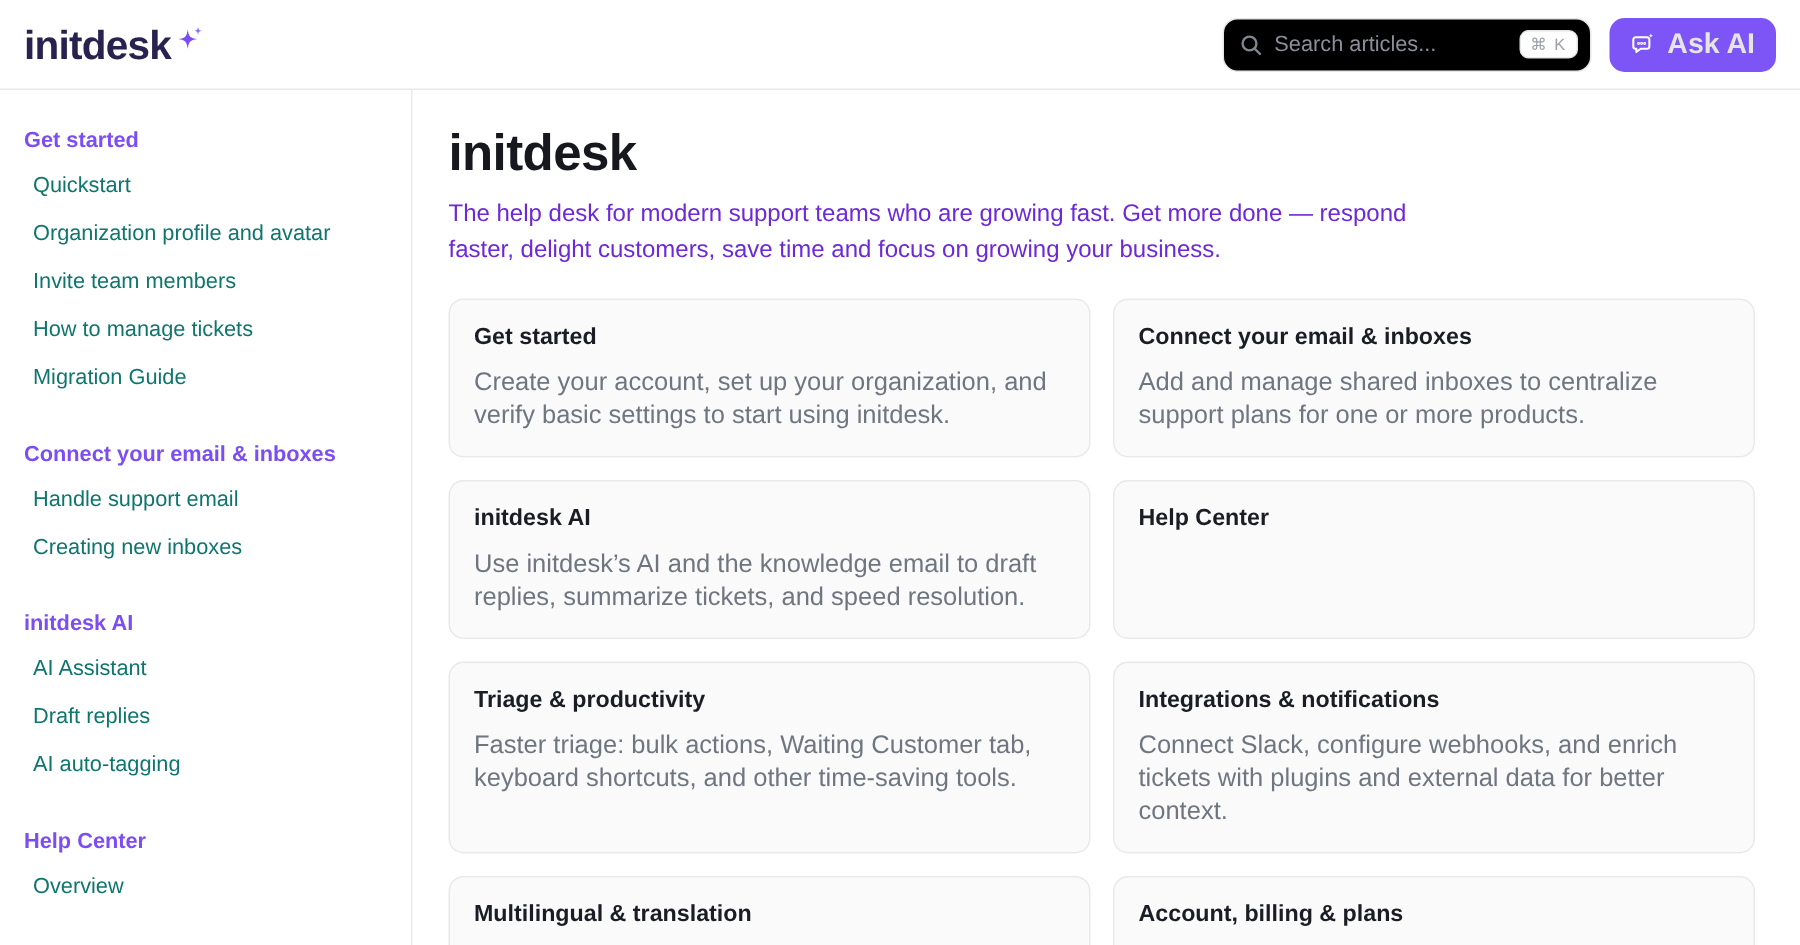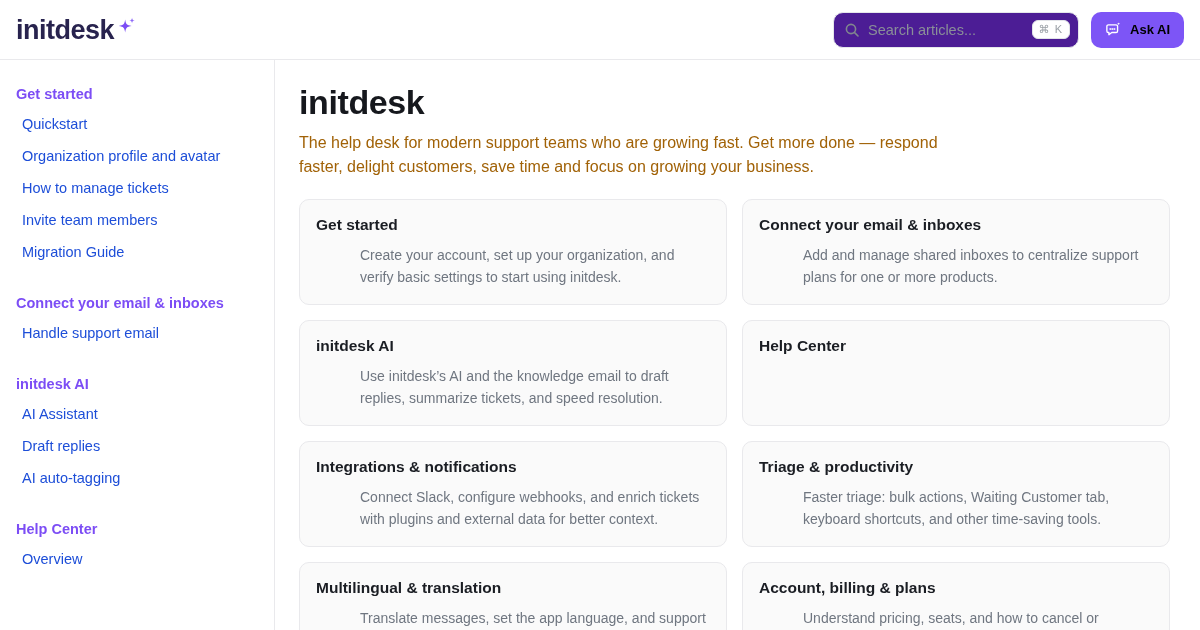--- a/index.html
+++ b/index.html
@@ -6,44 +6,44 @@
   html, body { width: 1200px; height: 630px; overflow: hidden; background: #ffffff;
     font-family: "Liberation Sans", sans-serif; -webkit-font-smoothing: antialiased; }
 
   
   .header { height: 60px; display: flex; align-items: center; justify-content: space-between;
     padding: 0 16px 0 16px; border-bottom: 1px solid #e9e9ec; background: #fff; }
   .logo { display: flex; align-items: flex-start; gap: 2px; cursor: pointer; }
   .logo-text { font-size: 27px; font-weight: 800; letter-spacing: -0.5px; color: #28234e; line-height: 32px; }
   .logo-spark { margin-top: 1px; }
   .header-right { display: flex; align-items: center; gap: 12px; }
-  .search-box { width: 246px; height: 36px; background: #4c1d95; border: 1px solid #e5e7eb;
+  .search-box { width: 246px; height: 36px; background: #000000; border: 1px solid #e5e7eb;
     border-radius: 10px; display: flex; align-items: center; padding: 0 8px 0 10px; gap: 8px; cursor: text; margin-left: 32px; }
   .search-box .placeholder { color: #8a8f98; font-size: 14.5px; flex: 1; white-space: nowrap; overflow: hidden; }
   .kbd { border: 1px solid #e2e4e8; background: #fff; border-radius: 6px; padding: 2px 6px;
     font-size: 11px; color: #9aa0a6; letter-spacing: 1px; white-space: nowrap; }
-  .ask-ai { height: 36px; background: #7d55f6; color: #000000; border: none; border-radius: 10px;
-    display: flex; align-items: center; gap: 8px; padding: 0 14px; font-size: 13px; font-weight: 600;
+  .ask-ai { height: 36px; background: #7d55f6; color: #e5e5e5; border: none; border-radius: 10px;
+    display: flex; align-items: center; gap: 8px; padding: 0 14px; font-size: 19px; font-weight: 600;
     font-family: "Liberation Sans", sans-serif; cursor: pointer; }
 
   
   .content { display: flex; height: 570px; justify-content: center; }
   .sidebar { width: 275px; flex: 0 0 275px; border-right: 1px solid #e9e9ec; padding: 26px 16px 0 16px; overflow: hidden; }
   .side-section { margin-bottom: 27px; }
   .side-heading { color: #7c4df5; font-size: 14.5px; font-weight: 700; padding: 0 0 6px 0; cursor: pointer; }
-  .side-item { color: #1d4ed8; font-size: 14.5px; padding: 7px 0 7px 6px; line-height: 18px; cursor: pointer; border-radius: 6px; }
+  .side-item { color: #0f766e; font-size: 14.5px; padding: 7px 0 7px 6px; line-height: 18px; cursor: pointer; border-radius: 6px; }
 
   .main { flex: 1; padding: 22px 30px 0 24px; overflow: hidden; }
   .page-title { font-size: 34px; line-height: 40px; font-weight: 700; color: #16181d; letter-spacing: -0.4px; }
-  .page-subtitle { margin-top: 9px; color: #a16207; font-size: 16px; line-height: 24px; max-width: 680px; }
+  .page-subtitle { margin-top: 9px; color: #6d28d9; font-size: 16px; line-height: 24px; max-width: 680px; }
 
   .cards { margin-top: 20px; display: grid; grid-template-columns: 1fr 1fr; gap: 15px; }
   .card { background: #fafafa; border: 1px solid #e9e9ec; border-radius: 10px; padding: 16px; cursor: pointer; }
   .card-title { font-size: 15.5px; font-weight: 700; color: #1a1d23; margin-bottom: 10px; }
-  .card-body { font-size: 14px; line-height: 22px; color: #6f7680; margin-left: 44px; }
+  .card-body { font-size: 17px; line-height: 22px; color: #6f7680; }
 
   svg { display: block; }
 </style>
 </head>
 <body>
 
 <div class="header">
   <div class="logo">
     <span class="logo-text">initdesk</span>
     <span class="logo-spark">
@@ -79,27 +79,28 @@
   </div>
 </div>
 
 <div class="content">
 
   <div class="sidebar">
     <div class="side-section">
       <div class="side-heading">Get started</div>
       <div class="side-item">Quickstart</div>
       <div class="side-item">Organization profile and avatar</div>
+      <div class="side-item">Invite team members</div>
       <div class="side-item">How to manage tickets</div>
-      <div class="side-item">Invite team members</div>
       <div class="side-item">Migration Guide</div>
     </div>
     <div class="side-section">
       <div class="side-heading">Connect your email &amp; inboxes</div>
       <div class="side-item">Handle support email</div>
+      <div class="side-item">Creating new inboxes</div>
     </div>
     <div class="side-section">
       <div class="side-heading">initdesk AI</div>
       <div class="side-item">AI Assistant</div>
       <div class="side-item">Draft replies</div>
       <div class="side-item">AI auto-tagging</div>
     </div>
     <div class="side-section">
       <div class="side-heading">Help Center</div>
       <div class="side-item">Overview</div>
@@ -120,26 +121,26 @@
         <div class="card-body">Add and manage shared inboxes to centralize support plans for one or more products.</div>
       </div>
       <div class="card">
         <div class="card-title">initdesk AI</div>
         <div class="card-body">Use initdesk’s AI and the knowledge email to draft replies, summarize tickets, and speed resolution.</div>
       </div>
       <div class="card">
         <div class="card-title">Help Center</div>
       </div>
       <div class="card">
+        <div class="card-title">Triage &amp; productivity</div>
+        <div class="card-body">Faster triage: bulk actions, Waiting Customer tab, keyboard shortcuts, and other time-saving tools.</div>
+      </div>
+      <div class="card">
         <div class="card-title">Integrations &amp; notifications</div>
         <div class="card-body">Connect Slack, configure webhooks, and enrich tickets with plugins and external data for better context.</div>
-      </div>
-      <div class="card">
-        <div class="card-title">Triage &amp; productivity</div>
-        <div class="card-body">Faster triage: bulk actions, Waiting Customer tab, keyboard shortcuts, and other time-saving tools.</div>
       </div>
       <div class="card">
         <div class="card-title">Multilingual &amp; translation</div>
         <div class="card-body">Translate messages, set the app language, and support multilingual customer replies.</div>
       </div>
       <div class="card">
         <div class="card-title">Account, billing &amp; plans</div>
         <div class="card-body">Understand pricing, seats, and how to cancel or manage your subscription during beta and at launch.</div>
       </div>
     </div>

